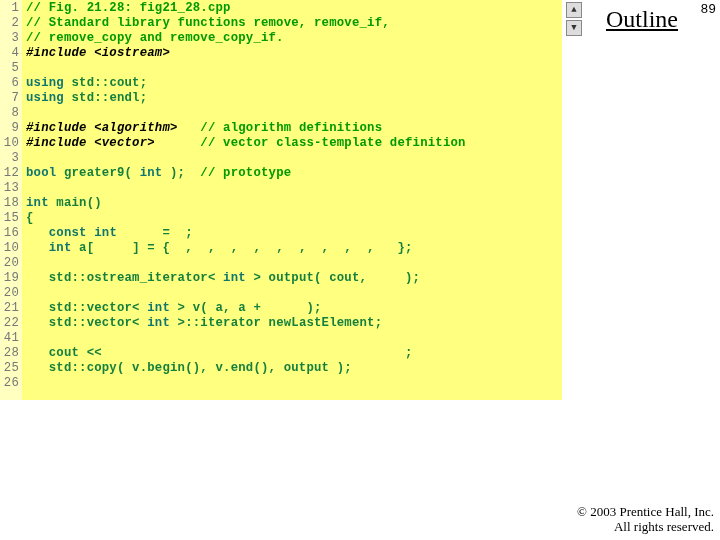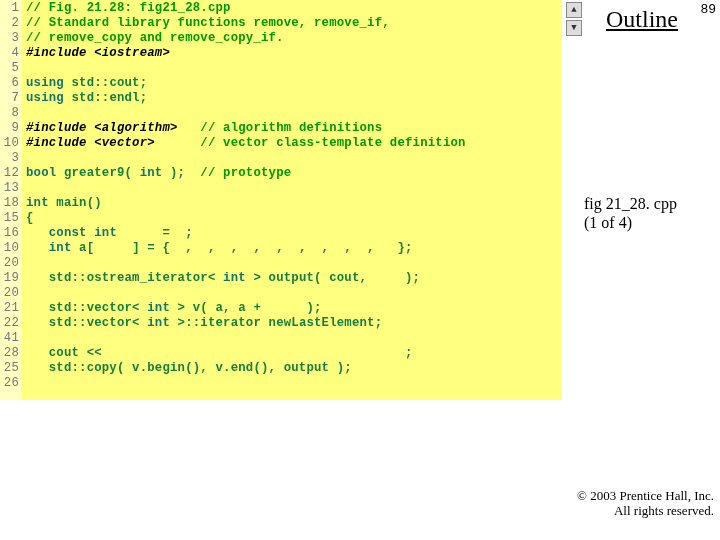--- a/index.html
+++ b/index.html
@@ -98,21 +98,21 @@
     left: 22px;
     top: 194px;
     font-family: "Times New Roman", serif;
     font-size: 16px;
     color: #000;
     line-height: 19px;
   }
   .copyright {
     position: absolute;
     right: 6px;
-    bottom: 22px;
+    bottom: 6px;
     font-family: "Times New Roman", serif;
     font-size: 13px;
     text-align: right;
     line-height: 15px;
     color: #000;
   }
 </style>
 </head>
 <body>
 
@@ -154,23 +154,19 @@
     <div class="nav-btns">
       <div class="nav-btn">
         <span>▲</span>
       </div>
       <div class="nav-btn">
         <span>▼</span>
       </div>
     </div>
     <div class="outline-title">Outline</div>
     <div class="slide-number">89</div>
-    <div class="file-label">
-      <span>fig 21_28. cpp</span><br>
-      <span>(1 of 4)</span>
-    </div>
     <div class="copyright">
       <span>© 2003 Prentice Hall, Inc.</span><br>
       <span>All rights reserved.</span>
     </div>
   </div>
 
 </div>
 
 </body></html>

